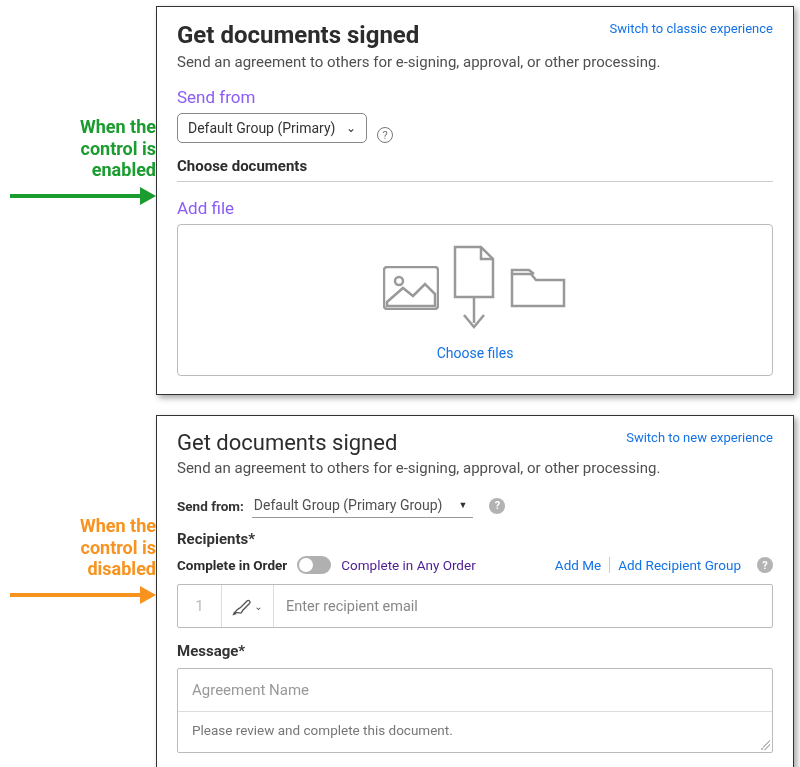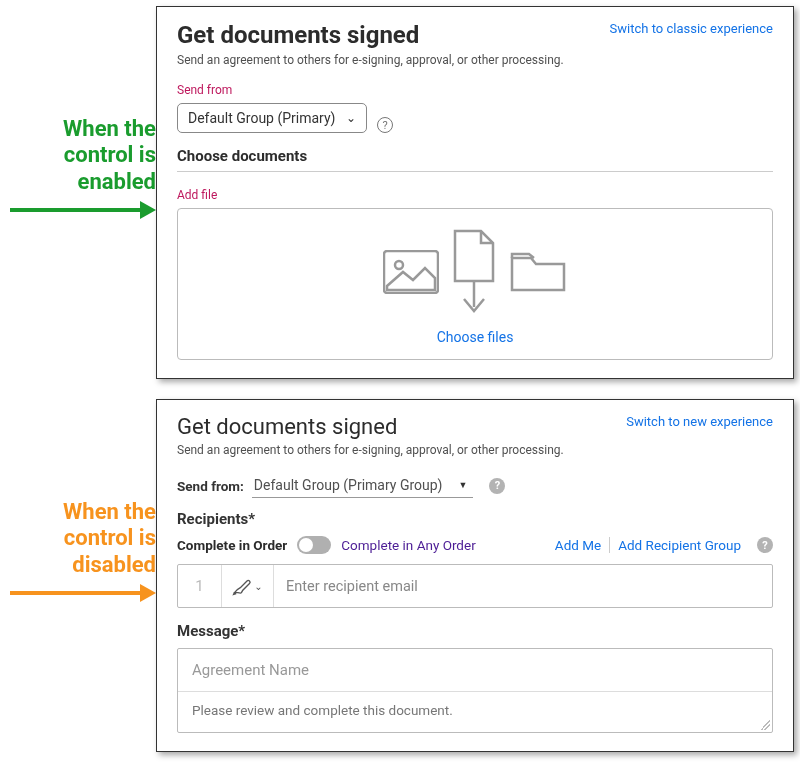--- a/index.html
+++ b/index.html
@@ -1,34 +1,34 @@
 <!DOCTYPE html>
 <html><head>
   <meta charset="utf-8">
   <style>
     * { box-sizing: border-box; margin: 0; padding: 0; }
     body { font-family: -apple-system, BlinkMacSystemFont, "Segoe UI", Roboto, Arial, sans-serif; background: #fff; width: 800px; padding: 6px 6px 10px 6px; font-size: 14px; color: #333; }
     .row { display: flex; align-items: flex-start; gap: 0; }
-    .annotation { width: 150px; padding-top: 110px; text-align: right; font-size: 22px; font-weight: 700; line-height: 1.2; }
+    .annotation { width: 150px; padding-top: 110px; text-align: right; font-size: 18px; font-weight: 700; line-height: 1.2; }
     .annotation.green { color: #1a9c2e; }
     .annotation.orange { color: #f7931e; padding-top: 100px; }
     .arrow-wrap { display: flex; align-items: center; justify-content: flex-end; margin-top: 6px; }
     .arrow-line { height: 4px; width: 130px; }
     .arrow-head { width: 0; height: 0; border-top: 9px solid transparent; border-bottom: 9px solid transparent; }
     .arrow-line.green { background: #1a9c2e; }
     .arrow-head.green { border-left: 16px solid #1a9c2e; }
     .arrow-line.orange { background: #f7931e; }
     .arrow-head.orange { border-left: 16px solid #f7931e; }
     .panel { flex: 1; border: 1px solid #333; box-shadow: 3px 3px 6px rgba(0,0,0,0.35); background: #fff; }
     .panel-inner { padding: 14px 20px 18px 20px; }
     .top-link { float: right; color: #1473e6; font-size: 13px; cursor: pointer; }
     h1.title { font-size: 24px; font-weight: 700; color: #2c2c2c; margin-bottom: 4px; }
     h1.title2 { font-size: 22px; font-weight: 400; color: #2c2c2c; margin-bottom: 4px; }
-    .subtitle { font-size: 12px; color: #505050; margin-bottom: 16px; }
-    .label { font-size: 12px; color: #be185d; margin-bottom: 6px; }
+    .subtitle { font-size: 15px; color: #505050; margin-bottom: 16px; }
+    .label { font-size: 17px; color: #8b5cf6; margin-bottom: 6px; }
     .select-row { display: flex; align-items: flex-end; gap: 10px; margin-bottom: 14px; }
     .select { display: inline-flex; align-items: center; justify-content: space-between; border: 1px solid #888; border-radius: 5px; padding: 6px 10px; min-width: 190px; cursor: pointer; font-size: 14px; }
     .chev { font-size: 12px; margin-left: 8px; }
     .help-icon { width: 16px; height: 16px; border: 1.5px solid #777; border-radius: 50%; display: inline-flex; align-items: center; justify-content: center; font-size: 11px; color: #777; cursor: pointer; }
     h2.section { font-size: 15px; font-weight: 700; color: #2c2c2c; margin: 6px 0 4px 0; }
     .hr { border: none; border-top: 1px solid #ccc; margin: 6px 0 16px 0; }
     .dropzone { border: 1px solid #bbb; border-radius: 4px; padding: 16px 10px 14px 10px; text-align: center; }
     .dz-icons { display: inline-flex; align-items: center; justify-content: center; gap: 10px; margin: 4px 0 14px 0; }
     .dz-icons svg { display: block; }
     .choose-link { color: #1473e6; font-size: 14px; cursor: pointer; }

